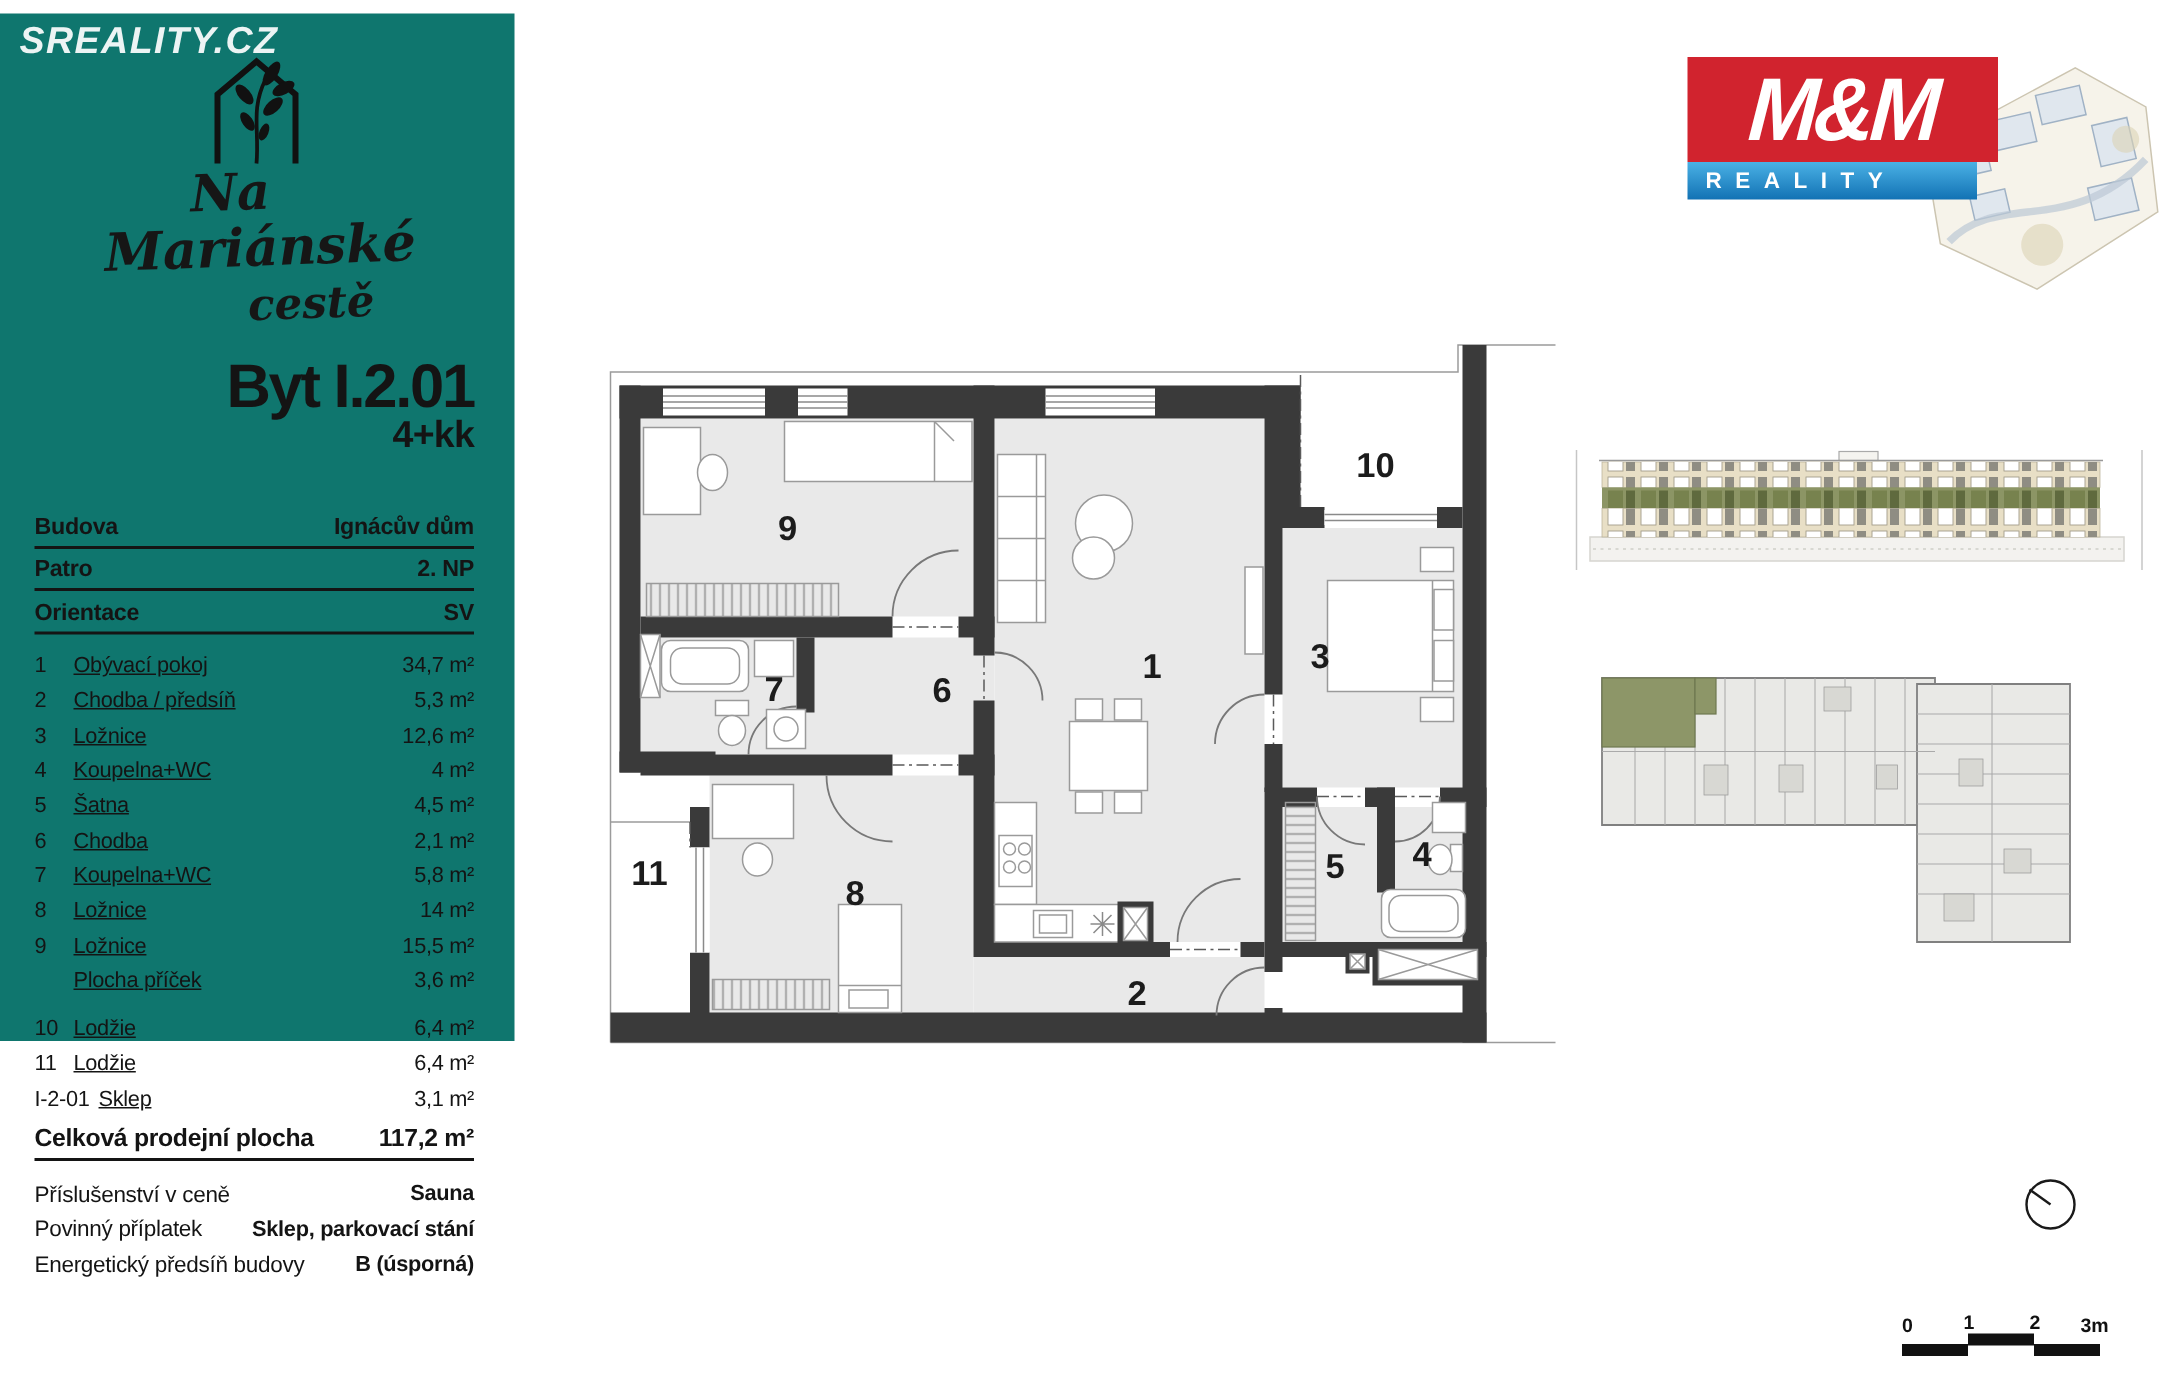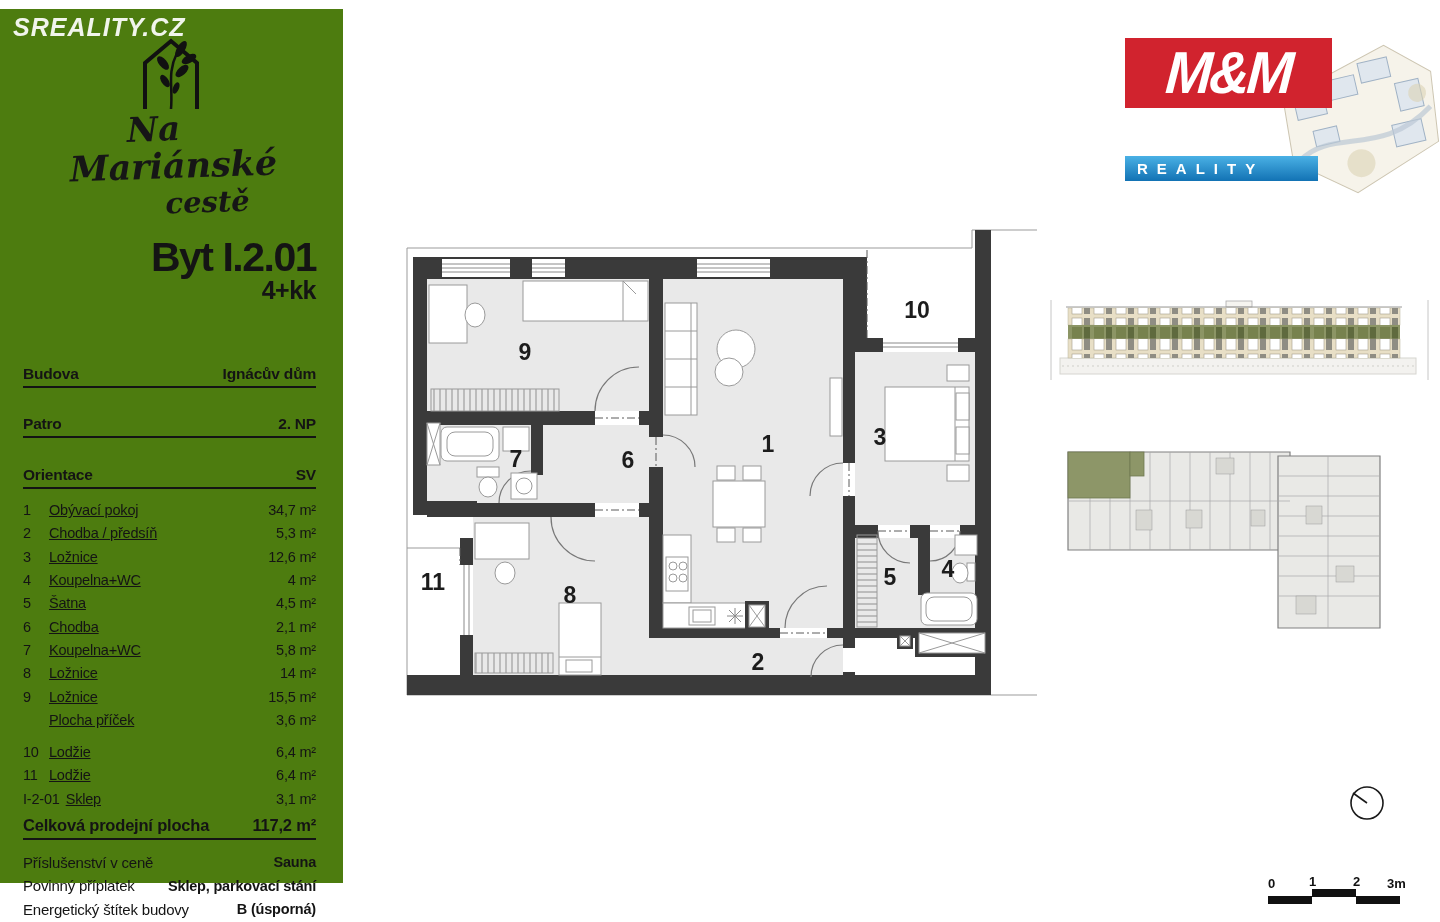--- a/index.html
+++ b/index.html
@@ -1,59 +1,59 @@
 <!DOCTYPE html>
 <html><head>
 <meta charset="utf-8">
 <style>
   html,body{margin:0;padding:0;}
   body{
     width:1440px;height:922px;position:relative;overflow:hidden;
     background:#ffffff;font-family:"Liberation Sans",sans-serif;color:#141414;
   }
   
-  .sidebar{position:absolute;left:0;top:9px;width:343px;height:874px;background:#4d7c0f;}
+  .sidebar{position:absolute;left:0;top:9px;width:343px;height:685px;background:#0f766e;}
   .watermark{
     position:absolute;left:13px;top:4px;font-size:25px;font-weight:800;font-style:italic;
     letter-spacing:1px;color:rgba(255,255,255,.92);white-space:nowrap;
   }
   .logo-house{position:absolute;left:129px;top:24px;}
   .script-line{
     position:absolute;left:0;width:100%;text-align:center;
     font-family:"DejaVu Serif",serif;font-style:italic;font-weight:600;color:#161616;
   }
   .sl1{top:100px;font-size:34px;transform:translateX(-18px) rotate(-2deg);}
   .sl2{top:136px;font-size:35px;transform:translateX(2px) rotate(-2deg);}
   .sl3{top:176px;font-size:29px;transform:translateX(36px) rotate(-2deg);}
   .unit-row{position:absolute;left:25px;right:27px;top:228px;display:flex;align-items:flex-end;flex-direction:column;}
   .unit-title{font-size:41px;font-weight:800;letter-spacing:-1.5px;line-height:1;}
   .unit-layout{margin-left:auto;font-size:25px;font-weight:800;letter-spacing:-0.5px;line-height:1;margin-bottom:17px;}
   .table-col{position:absolute;left:23px;right:27px;top:328px;letter-spacing:-0.2px;}
   .info-row{height:23.5px;display:flex;justify-content:space-between;align-items:flex-end;
-    border-bottom:2px solid #141414;padding-bottom:3px;font-weight:800;font-size:15.5px;margin-top:22px;}
+    border-bottom:2px solid #141414;padding-bottom:3px;font-weight:800;font-size:15.5px;}
   .rooms{margin-top:10px;}
   .r-row{height:23.3px;display:flex;align-items:center;font-size:14.5px;}
   .r-num{min-width:26px;}
   .r-name{flex:1;text-decoration:underline;}
   .r-area{text-align:right;}
   .sum-row{margin-top:3px;height:25px;display:flex;justify-content:space-between;align-items:center;
     border-bottom:2.5px solid #141414;font-weight:800;font-size:16.5px;}
   .extras{margin-top:9px;}
   .detail-rows{margin-top:10px;}
   .d-row{height:23.6px;display:flex;justify-content:space-between;align-items:center;font-size:15px;}
   .d-val{font-weight:800;font-size:14.5px;text-align:left;}
   
   .plan{position:absolute;left:383px;top:205px;}
   .room-label{font-size:23px;font-weight:600;fill:#1c1c1c;}
   .brand{position:absolute;left:1125px;top:38px;z-index:3;}
   .brand-red{width:207px;height:70px;background:#d1232e;display:flex;align-items:center;justify-content:center;}
   .brand-mm{color:#fff;font-weight:800;font-style:italic;font-size:56px;letter-spacing:-3px;
     transform:skewX(-4deg) scaleY(1.06);line-height:1;}
   .brand-blue{width:193px;height:25px;background:linear-gradient(180deg,#4ab1e5,#1272b4);
-    display:flex;align-items:center;margin-top:48px;}
+    display:flex;align-items:center;}
   .brand-reality{color:#fff;font-weight:700;font-size:15px;letter-spacing:9px;padding-left:12px;white-space:nowrap;}
   .sketch{position:absolute;left:1282px;top:50px;transform:rotate(-13deg);z-index:1;opacity:.9;}
   .elevation{position:absolute;left:1048px;top:298px;}
   .miniplan{position:absolute;left:1066px;top:446px;}
   .compass{position:absolute;left:1345px;top:780px;}
   .scalebar{position:absolute;left:1260px;top:874px;}
   .sb-label{font-size:13px;fill:#111;font-weight:600;}
 </style>
 </head>
 <body>
@@ -175,21 +175,21 @@
     <div class="detail-rows">
       <div class="d-row">
           <span>Příslušenství v ceně</span>
           <span class="d-val">Sauna</span>
         </div>
       <div class="d-row">
           <span>Povinný příplatek</span>
           <span class="d-val">Sklep, parkovací stání</span>
         </div>
       <div class="d-row">
-          <span>Energetický štítek budovy</span>
+          <span>Energetický předsíň budovy</span>
           <span class="d-val">B (úsporná)</span>
         </div>
     </div>
   </div>
 </div>
 
 <svg class="plan" width="660" height="505" viewBox="0 0 660 505">
   <defs>
     <pattern id="hv" width="6" height="10" patternUnits="userSpaceOnUse">
         <path d="M3,0 V10" stroke="#8f8f8f" stroke-width="1"></path>

